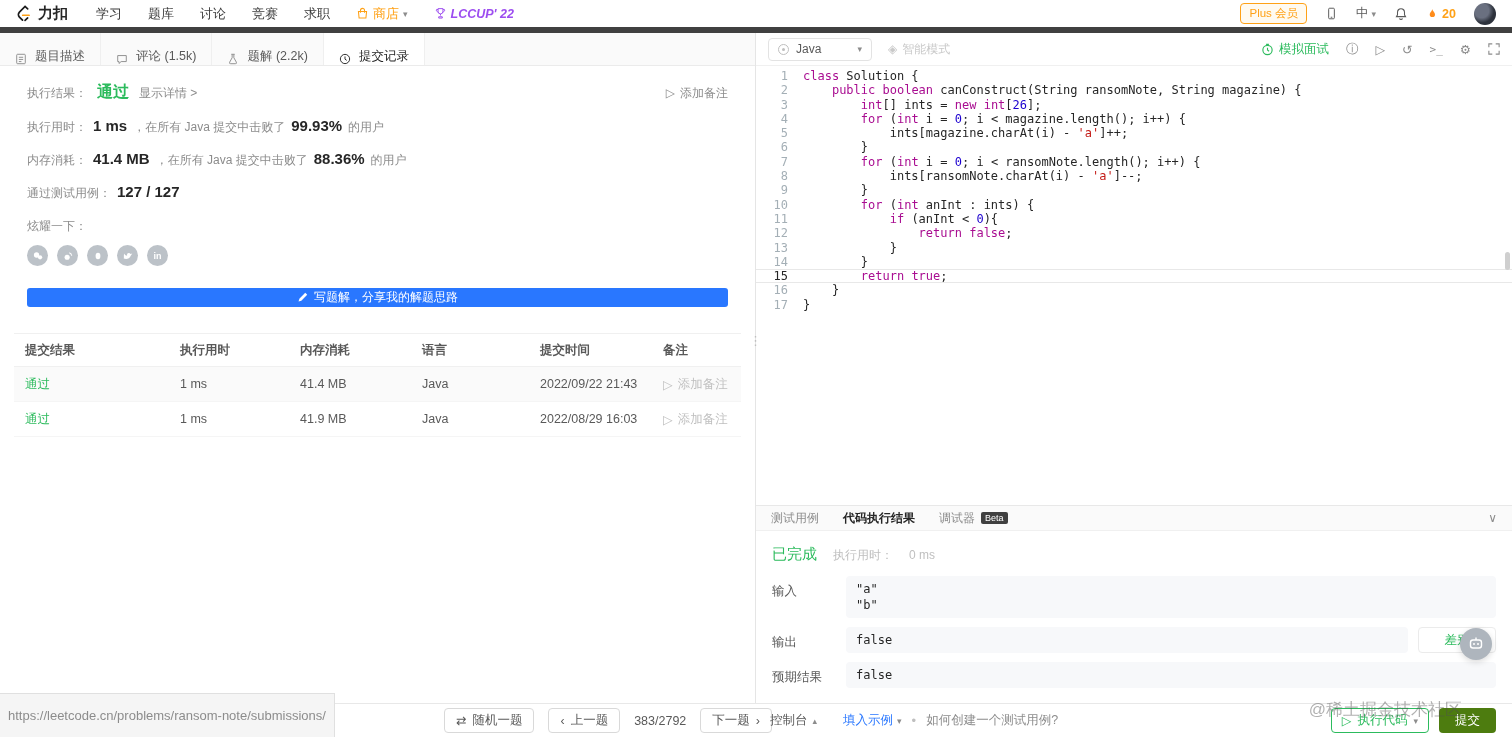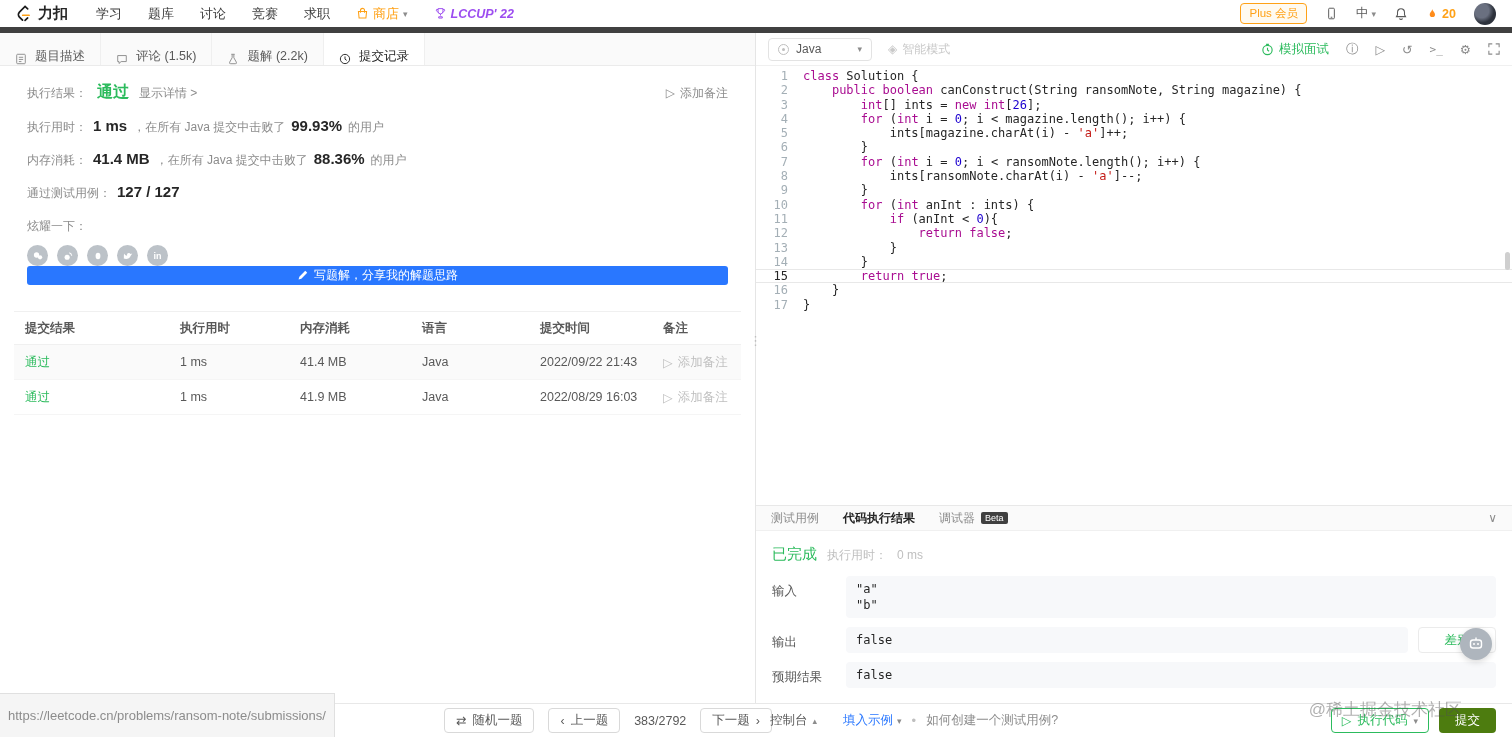--- a/index.html
+++ b/index.html
@@ -44,21 +44,21 @@
   .muted-lt { color:#bfbfbf; font-size:12px; }
   .status-pass { color:#2cbb5d; font-size:16px; font-weight:bold; }
   .detail-link { color:#8c8c8c; font-size:12px; cursor:pointer; }
   .add-note-top { margin-left:auto; color:#8c8c8c; font-size:12px; display:flex; align-items:center; gap:5px; cursor:pointer; }
   .stat-row { display:flex; align-items:baseline; gap:6px; margin-top:14px; }
   .stat-big { font-size:15px; font-weight:bold; color:#262626; }
   .share-label { margin-top:16px; }
   .share-icons { display:flex; gap:9px; margin-top:10px; }
   .share-circle { width:21px; height:21px; border-radius:50%; background:#bcc2c8; display:flex;
     align-items:center; justify-content:center; cursor:pointer; color:#fff; font-size:9px; font-weight:bold; }
-  .write-btn { width:100%; height:19px; background:#2977ff; border:none; border-radius:3px;
+  .write-btn { margin-top:22px; width:100%; height:19px; background:#2977ff; border:none; border-radius:3px;
     color:#fff; font-size:12px; display:flex; align-items:center; justify-content:center; gap:6px; cursor:pointer; }
 
   
   .sub-table { margin:26px 14px 0 14px; border-top:1px solid #f0f0f0; font-size:12.5px; }
   .t-row { display:grid; grid-template-columns:155px 120px 122px 118px 123px 1fr; align-items:center; height:35px; }
   .t-row > span { padding-left:11px; }
   .t-head { color:#595959; font-weight:bold; height:33px; border-bottom:1px solid #f0f0f0; }
   .t-data { border-bottom:1px solid #f5f5f5; color:#595959; }
   .t-data:nth-child(even) { background:#fafafa; }
   .cell-pass { color:#2cbb5d; cursor:pointer; }
@@ -91,21 +91,21 @@
   .code-scrollbar { position:absolute; right:2px; top:186px; width:5px; height:18px; background:#cfcfcf; border-radius:3px; cursor:pointer; }
 
   
   .console-tabs { height:26px; background:#fafafa; border-top:1px solid #e8e8e8; border-bottom:1px solid #f0f0f0;
     display:flex; align-items:center; padding:0 15px; gap:24px; font-size:12px; color:#8c8c8c; flex-shrink:0; }
   .console-tab { cursor:pointer; display:flex; align-items:center; gap:6px; }
   .console-tab.active { color:#262626; font-weight:bold; }
   .beta-badge { background:#404040; color:#fff; font-size:9px; padding:1px 4px; border-radius:2px; font-weight:normal; }
   .console-collapse { margin-left:auto; cursor:pointer; color:#8c8c8c; }
   .console-body { height:172px; padding:8px 16px 0 16px; overflow:hidden; }
-  .status-row { display:flex; align-items:baseline; gap:10px; margin:6px 0 12px 0; }
+  .status-row { display:flex; align-items:baseline; gap:16px; margin:6px 0 12px 0; }
   .status-ok { color:#2cbb5d; font-size:15px; font-weight:500; }
   .io-row { display:flex; margin-bottom:9px; }
   .io-label { width:74px; flex-shrink:0; padding-top:7px; font-size:12.5px; color:#595959; }
   .io-box { flex:1; background:#f7f8fa; border-radius:4px; padding:5px 10px; font-family:"DejaVu Sans Mono","Liberation Mono",monospace; font-size:12px; color:#262626; line-height:16px; }
   .diff-btn { margin-left:10px; width:78px; background:#fff; border:1px solid #ebebeb; border-radius:4px;
     color:#2cbb5d; font-size:12.5px; display:flex; align-items:center; justify-content:center; cursor:pointer; }
 
   
   .footer { height:34px; border-top:1px solid #e8e8e8; background:#fff; display:flex; align-items:center;
     padding:0 16px; position:relative; z-index:10; }

